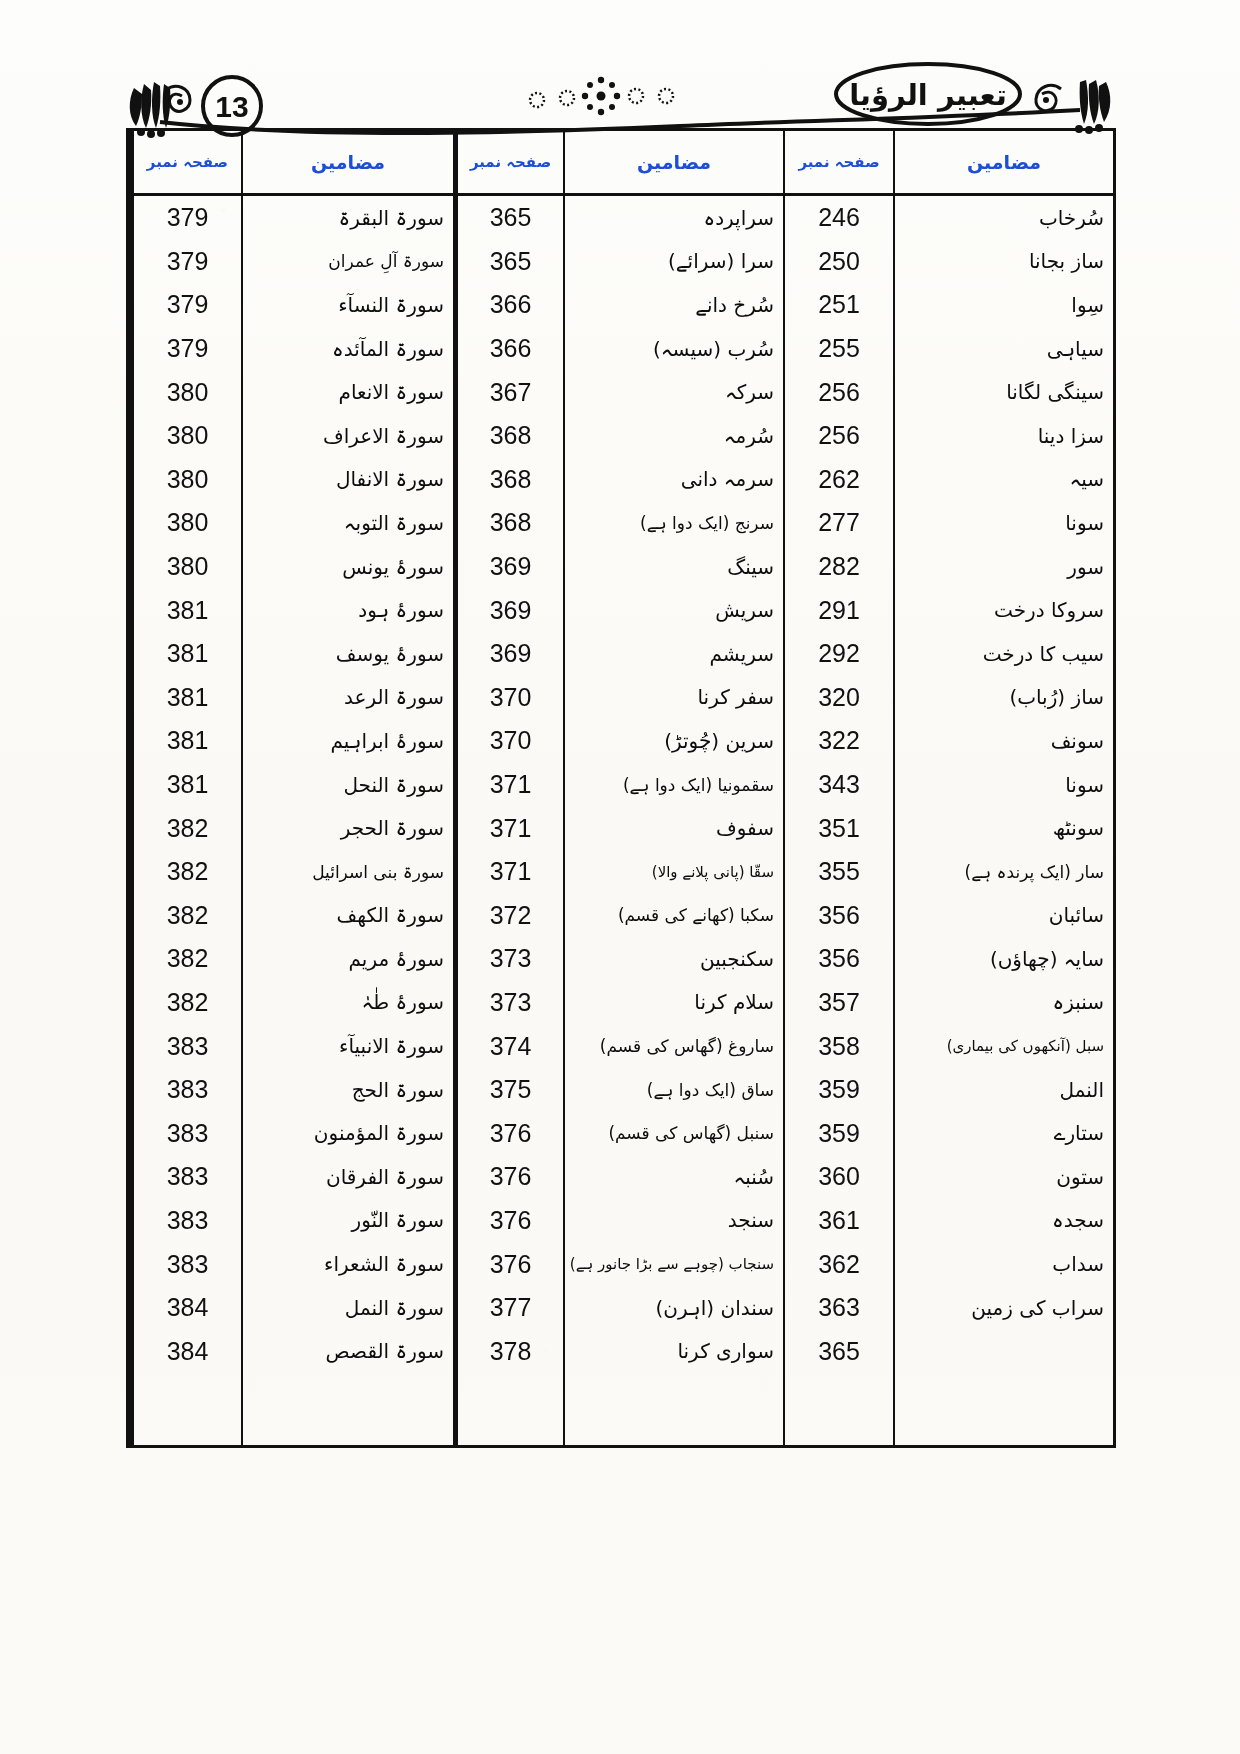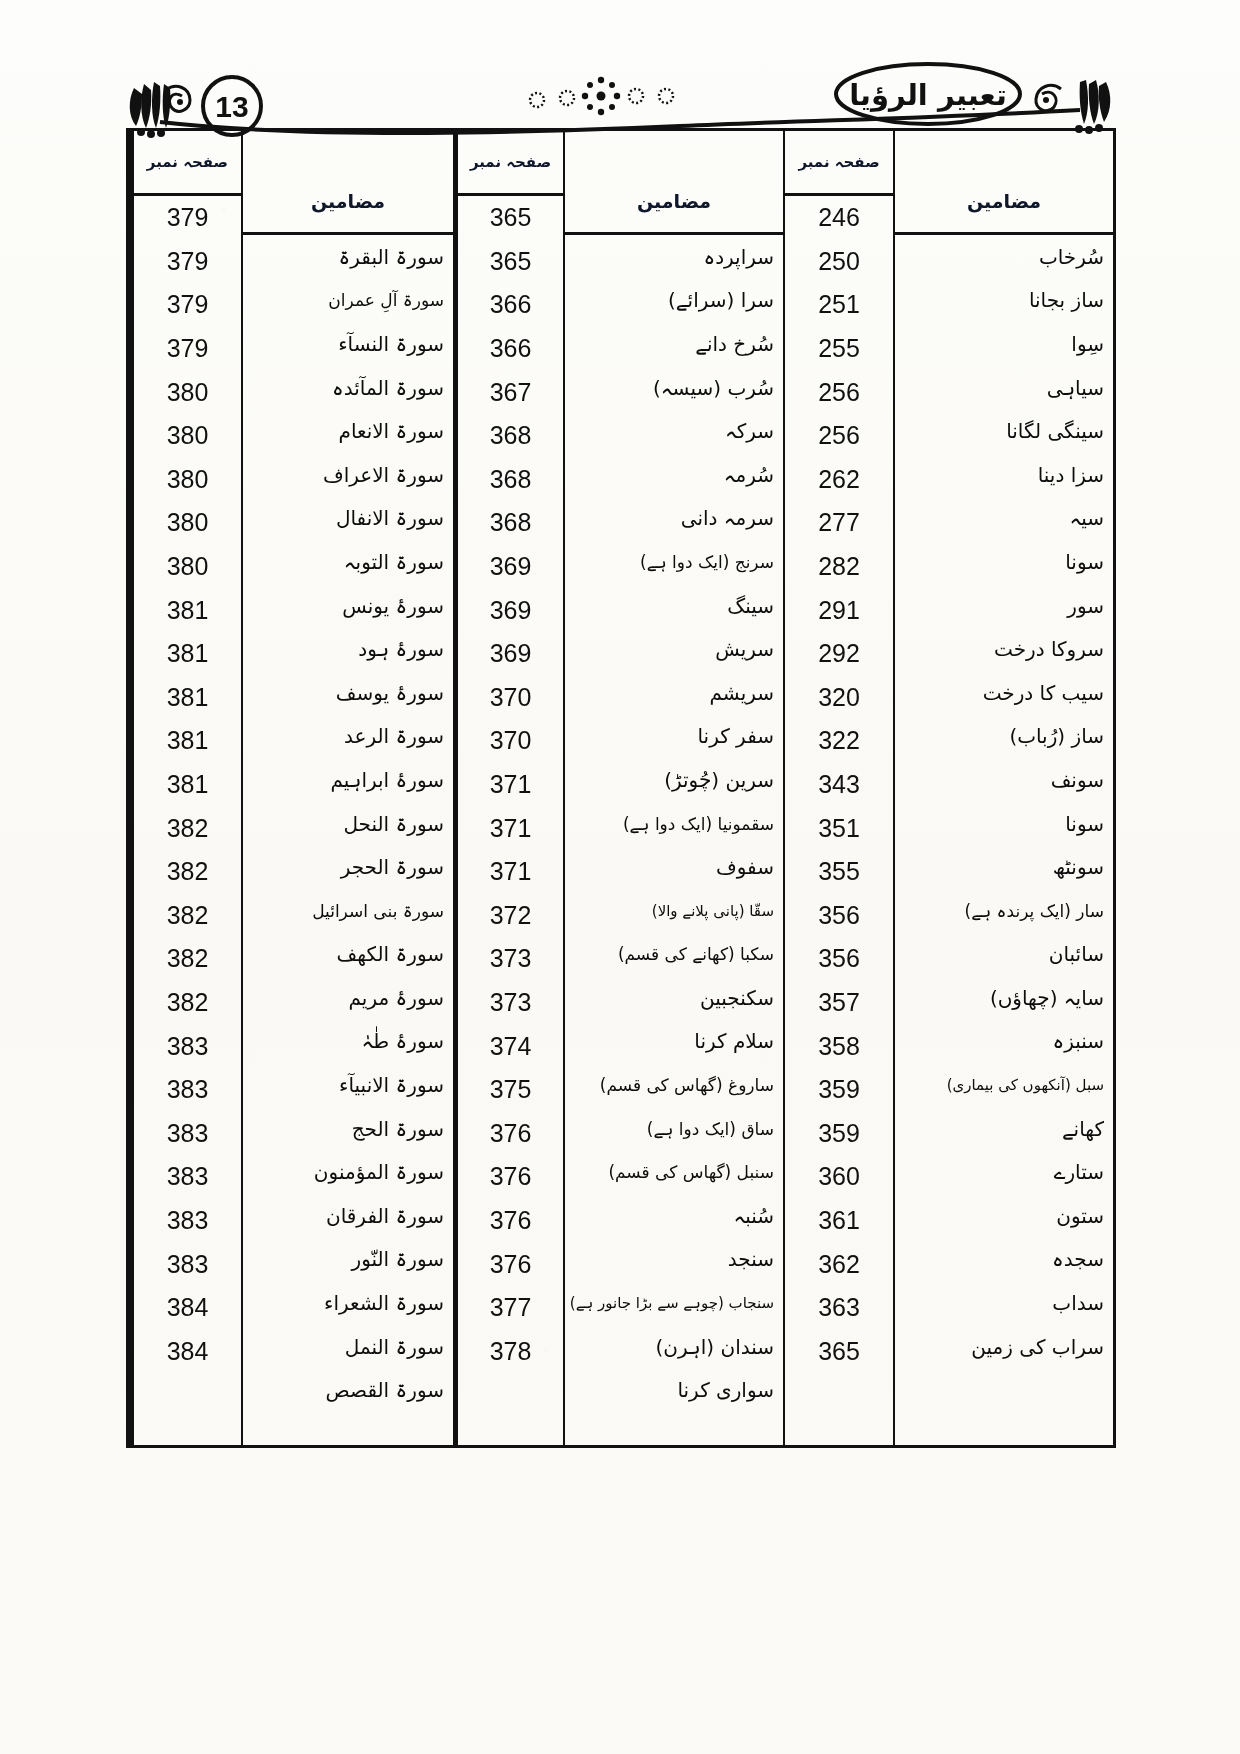--- a/index.html
+++ b/index.html
@@ -73,21 +73,20 @@
   
   .group + .group {
     border-left: 3px solid #111;
   }
 
   .col-text {
     box-sizing: border-box;
     height: 100%;
     display: flex;
     flex-direction: column;
-    margin-top: 39px;
   }
   .col-page {
     box-sizing: border-box;
     height: 100%;
     display: flex;
     flex-direction: column;
     border-left: 2px solid #111;
     border-right: 2px solid #111;
   }
 
@@ -107,21 +106,21 @@
   .head-cell {
     height: 62px;
     flex: 0 0 62px;
     border-bottom: 3px solid #111;
     display: flex;
     align-items: center;
     justify-content: center;
     font-family: "DejaVu Sans", sans-serif;
     font-size: 19px;
     font-weight: 700;
-    color: #0f172a;
+    color: #1d4ed8;
     letter-spacing: 0.5px;
   }
   .head-cell.small {
     font-size: 15px;
     transform: none;
   }
 
   .body-cells {
     flex: 1 1 auto;
     display: flex;
@@ -247,21 +246,21 @@
           <div class="cell cell-text">سیب کا درخت</div>
           <div class="cell cell-text">ساز (رُباب)</div>
           <div class="cell cell-text">سونف</div>
           <div class="cell cell-text">سونا</div>
           <div class="cell cell-text">سونٹھ</div>
           <div class="cell cell-text long">سار (ایک پرندہ ہے)</div>
           <div class="cell cell-text">سائبان</div>
           <div class="cell cell-text">سایہ (چھاؤں)</div>
           <div class="cell cell-text">سنبزہ</div>
           <div class="cell cell-text xlong">سبل (آنکھوں کی بیماری)</div>
-          <div class="cell cell-text">کھانے</div>
+          <div class="cell cell-text">النمل</div>
           <div class="cell cell-text">ستارے</div>
           <div class="cell cell-text">ستون</div>
           <div class="cell cell-text">سجدہ</div>
           <div class="cell cell-text">سداب</div>
           <div class="cell cell-text">سراب کی زمین</div>
           <div class="cell cell-text empty"></div>
           <div class="cell cell-text empty"></div>
         </div>
     </div>
     <div class="col-page">

